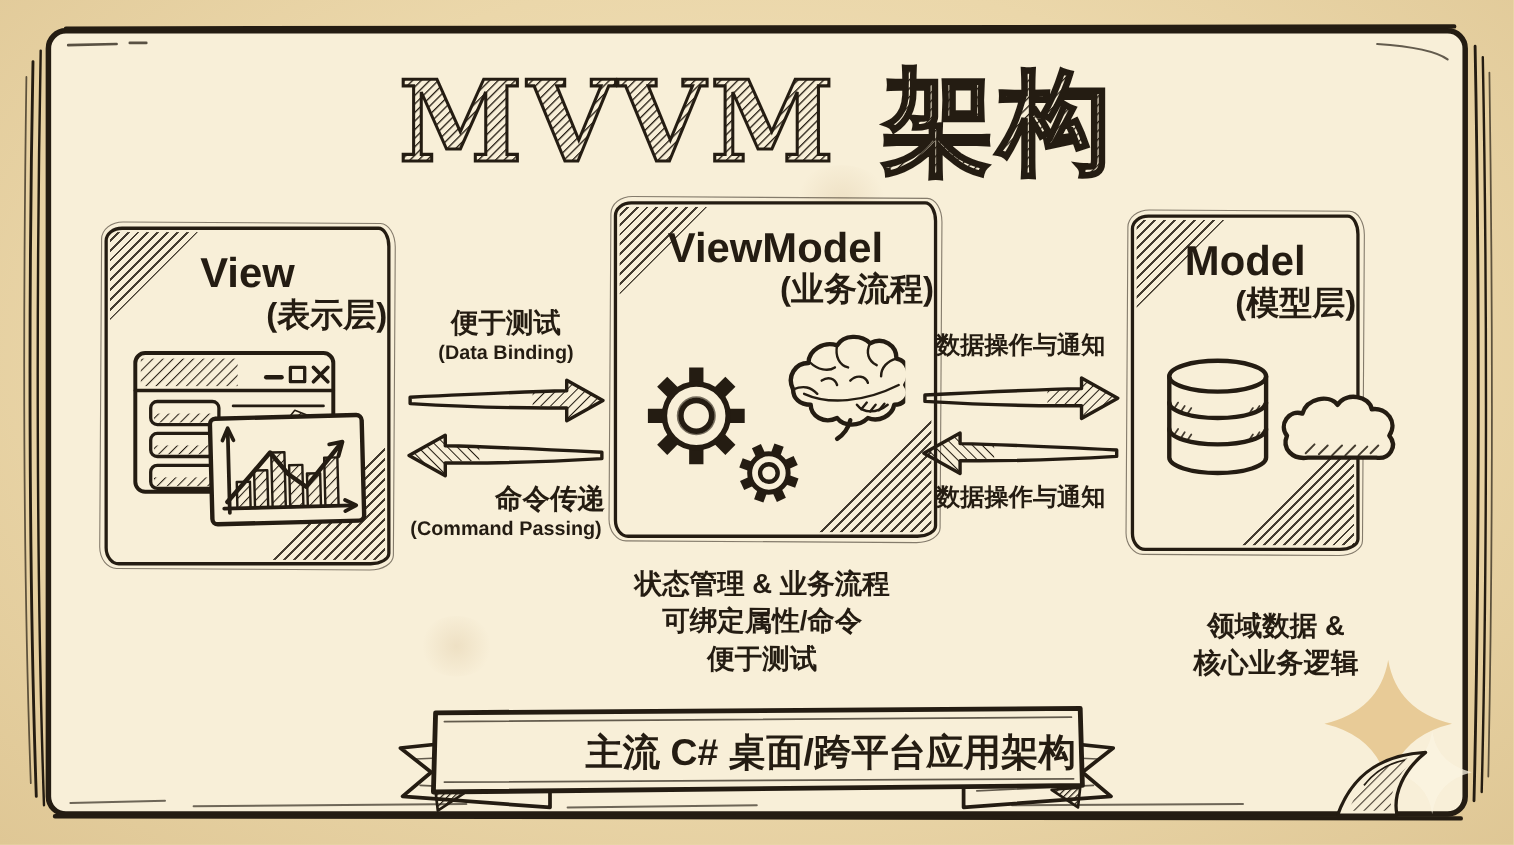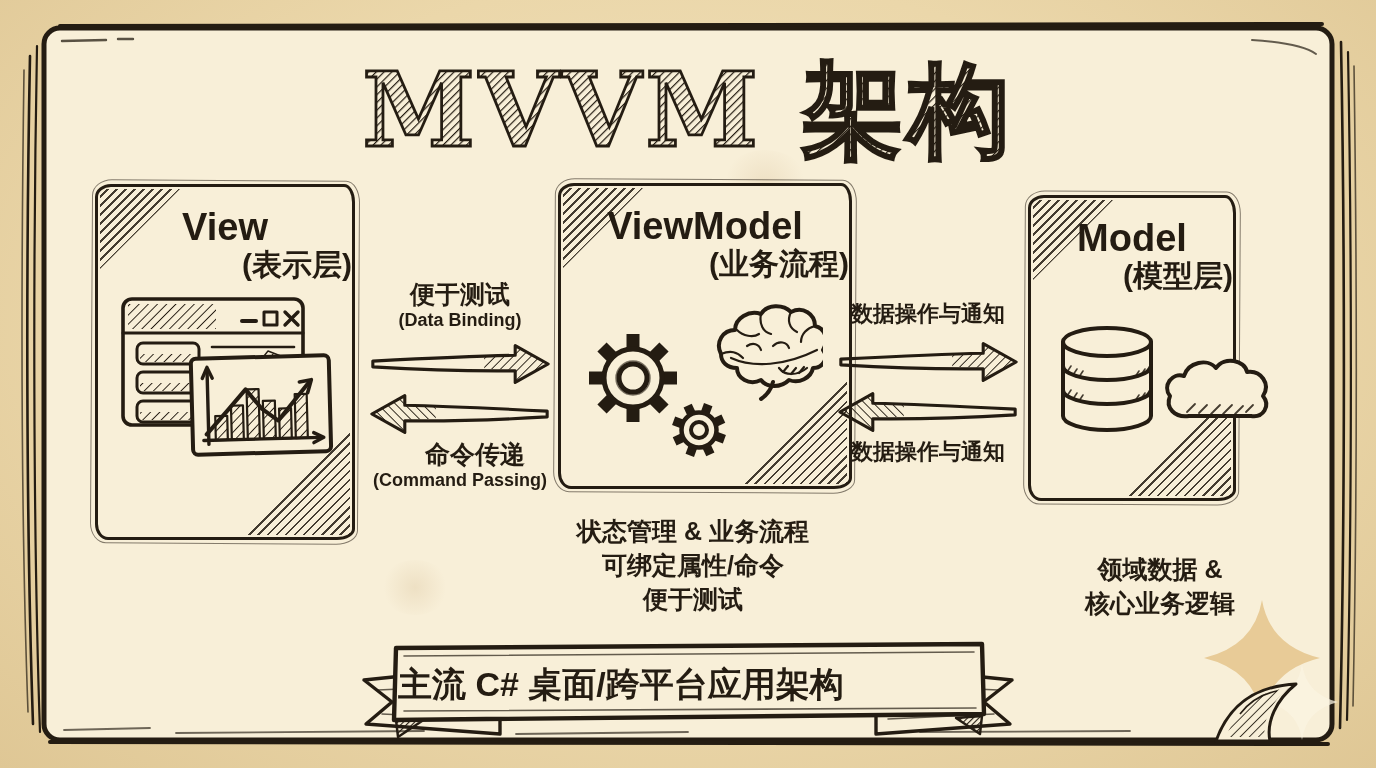--- a/index.html
+++ b/index.html
@@ -25,21 +25,21 @@
     border:3.5px solid var(--ink);
     border-radius:16px 11px 18px 13px / 13px 18px 11px 16px;
     box-sizing:border-box;
   }
   .card::before{
     content:"";position:absolute;inset:-7px;
     border:1.6px solid rgba(36,28,18,.55);
     border-radius:20px 14px 22px 16px / 16px 22px 14px 20px;
     transform:rotate(.35deg);pointer-events:none;
   }
-  .card-view{left:95px;top:184px;width:260px;height:356px;}
+  .card-view{left:95px;top:206px;width:260px;height:308px;}
   .card-viewmodel{left:558px;top:183px;width:294px;height:306px;}
   .card-model{left:1028px;top:195px;width:208px;height:306px;}
   .hatch{
     position:absolute;
     background:repeating-linear-gradient(135deg, rgba(36,28,18,0) 0 4.5px, rgba(36,28,18,.85) 4.5px 6.4px);
   }
   .hatch.tl{top:2px;left:2px;width:80px;height:80px;clip-path:polygon(0 0,100% 0,76% 24%,24% 76%,0 100%);}
   .hatch.br{right:2px;bottom:2px;width:104px;height:104px;clip-path:polygon(100% 0,100% 100%,0 100%,24% 76%,76% 24%);}
   .card-title{margin-top:20px;text-align:center;font-size:38px;font-weight:700;line-height:40px;}
   .card-sub{text-align:right;font-size:30px;font-weight:700;line-height:36px;}
@@ -49,21 +49,21 @@
   .arrow.flip{transform:scaleX(-1);}
   .alabel{position:absolute;text-align:center;font-weight:700;}
   .alabel.zh{font-size:25px;line-height:28px;}
   .alabel.zh2{font-size:22px;line-height:28px;}
   .alabel.en{font-size:18px;line-height:25px;}
   .desc{position:absolute;text-align:center;font-weight:700;font-size:25px;line-height:34px;}
   
   .banner-svg{left:338px;top:634px;}
   .banner-label{
     position:absolute;left:398px;top:664px;width:580px;
-    text-align:left;font-size:34px;font-weight:700;line-height:40px;
+    text-align:right;font-size:34px;font-weight:700;line-height:40px;
   }
   .stain{position:absolute;border-radius:50%;pointer-events:none;
     background:radial-gradient(circle, rgba(176,134,74,.14) 0%, rgba(176,134,74,0) 70%);}
 </style>
 </head>
 <body>
 
 <div class="stage">
 
   <svg width="0" height="0" aria-hidden="true">
@@ -245,21 +245,21 @@
   <svg class="arrow" style="left:368px;top:340px;" viewBox="0 0 190 48">
     <path d="M120 17 L152 14 L152 5 L186 24 L152 43 L152 30 L120 29 Z" fill="url(#hatch)"></path>
     <path d="M5 21 C55 18.5 105 16 152 15 L152 5 L186 24 L152 43 L152 31 C105 31.5 55 30 5 27 Z" fill="none" stroke="var(--ink)" stroke-width="3.2" stroke-linejoin="round"></path>
   </svg>
   <svg class="arrow flip" style="left:368px;top:390px;" viewBox="0 0 190 48">
     <path d="M120 17 L152 14 L152 5 L186 24 L152 43 L152 30 L120 29 Z" fill="url(#hatch)"></path>
     <path d="M5 21 C55 18.5 105 16 152 15 L152 5 L186 24 L152 43 L152 31 C105 31.5 55 30 5 27 Z" fill="none" stroke="var(--ink)" stroke-width="3.2" stroke-linejoin="round"></path>
   </svg>
   <div class="alabel zh" style="left:356px;top:280px;width:208px;">便于测试</div>
   <div class="alabel en" style="left:346px;top:308px;width:228px;">(Data Binding)</div>
-  <div class="alabel zh" style="left:371px;top:440px;width:208px;">命令传递</div>
+  <div class="alabel zh" style="left:356px;top:440px;width:208px;padding-left:40px;">命令传递</div>
   <div class="alabel en" style="left:346px;top:468px;width:228px;">(Command Passing)</div>
 
   <svg class="arrow" style="left:836px;top:338px;" viewBox="0 0 190 48">
     <path d="M120 17 L152 14 L152 5 L186 24 L152 43 L152 30 L120 29 Z" fill="url(#hatch)"></path>
     <path d="M5 21 C55 18.5 105 16 152 15 L152 5 L186 24 L152 43 L152 31 C105 31.5 55 30 5 27 Z" fill="none" stroke="var(--ink)" stroke-width="3.2" stroke-linejoin="round"></path>
   </svg>
   <svg class="arrow flip" style="left:836px;top:388px;" viewBox="0 0 190 48">
     <path d="M120 17 L152 14 L152 5 L186 24 L152 43 L152 30 L120 29 Z" fill="url(#hatch)"></path>
     <path d="M5 21 C55 18.5 105 16 152 15 L152 5 L186 24 L152 43 L152 31 C105 31.5 55 30 5 27 Z" fill="none" stroke="var(--ink)" stroke-width="3.2" stroke-linejoin="round"></path>
   </svg>

